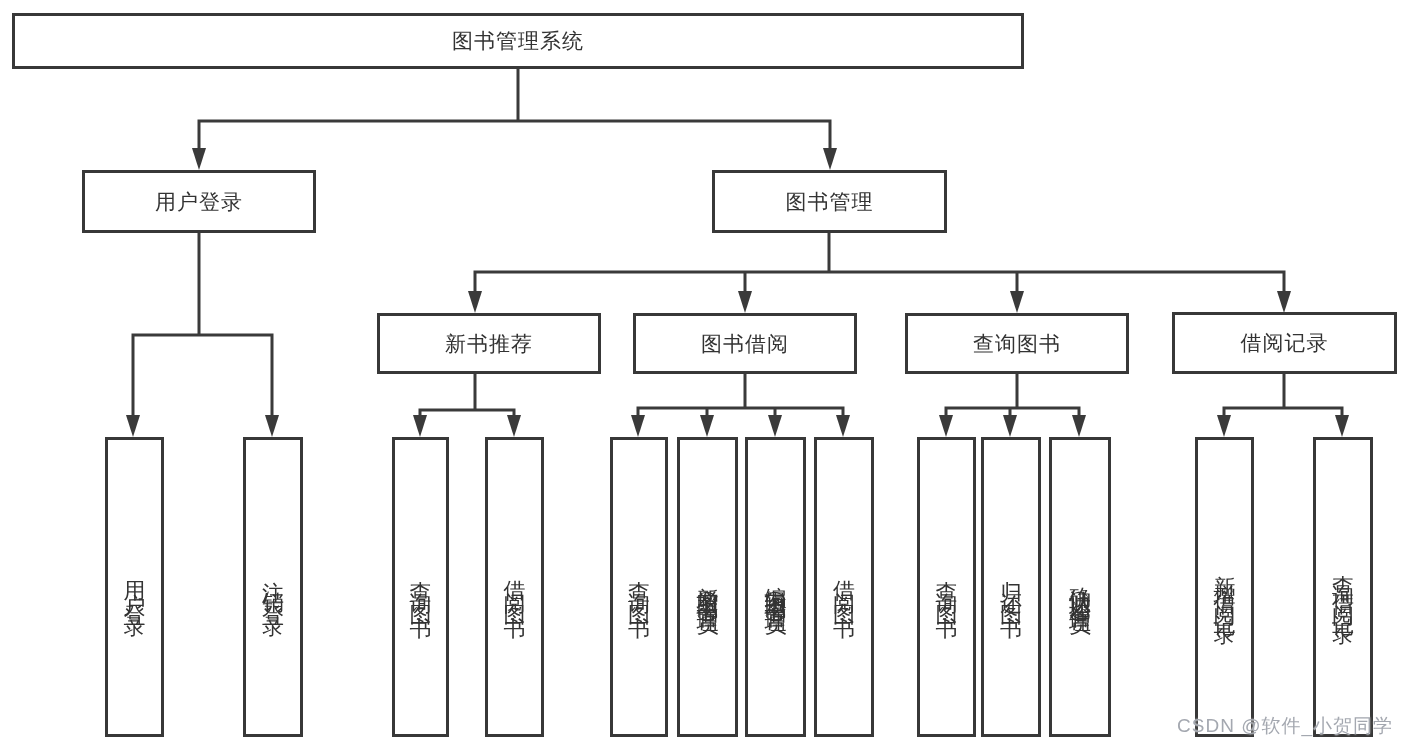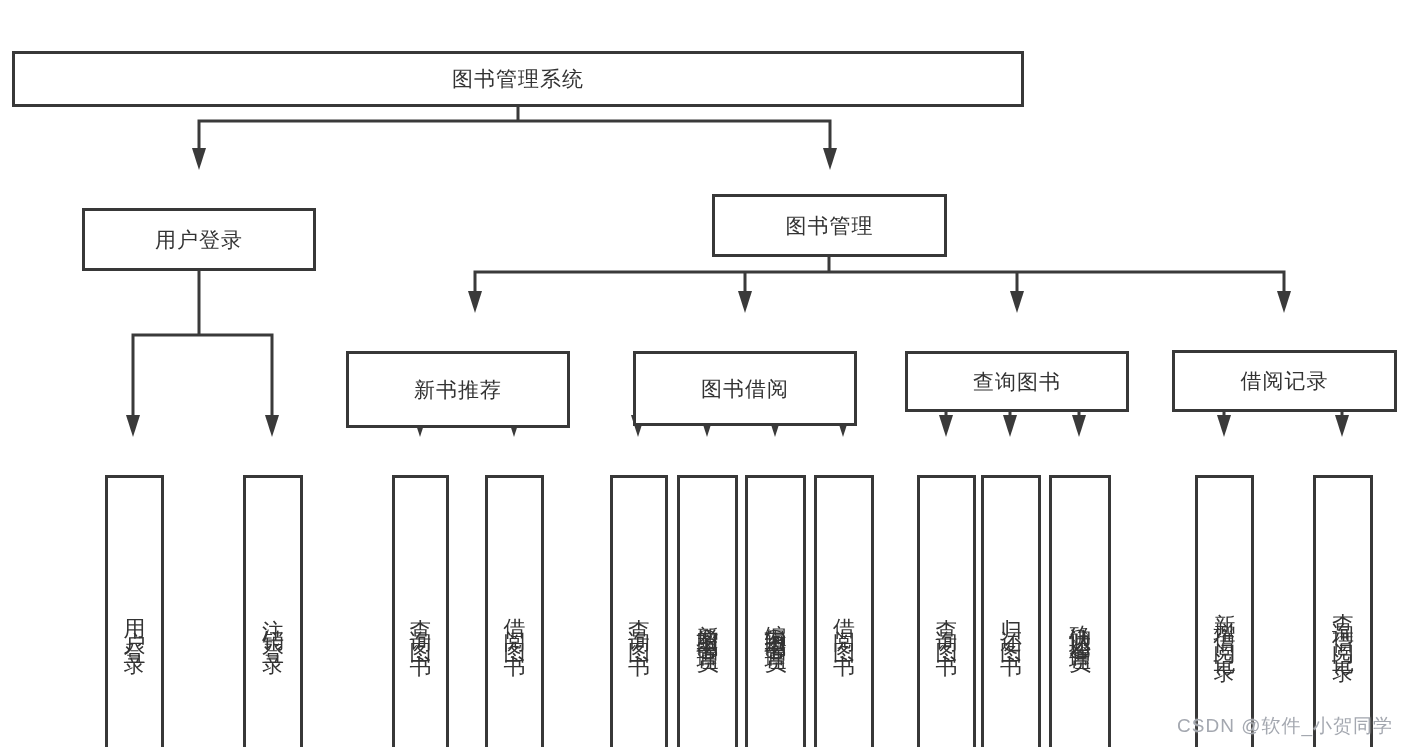--- a/index.html
+++ b/index.html
@@ -5,21 +5,20 @@
   html,body{margin:0;padding:0;background:#ffffff;}
   #stage{
     position:relative;width:1405px;height:747px;background:#ffffff;overflow:hidden;
     font-family:"Liberation Sans","DejaVu Sans",sans-serif;color:#333333;
   }
   #wires{position:absolute;left:0;top:0;width:1405px;height:747px;}
   .node{
     position:absolute;box-sizing:border-box;background:#ffffff;
     border:3px solid #383838;display:flex;align-items:center;justify-content:center;
     color:#333333;
-    margin-top:38px;
   }
   .hbox{font-size:21px;letter-spacing:1px;}
   .vbox{
     writing-mode:vertical-rl;text-orientation:mixed;
     font-size:22px;line-height:1;
   }
   .ls-s{letter-spacing:12px;}
   .ls-m{letter-spacing:10px;}
   .ls-l{letter-spacing:4px;}
   #watermark{
@@ -82,24 +81,24 @@
     <g>
       <path d="M1284 373 V409.5 M1222.5 408 H1343.5 M1224 408 V417 M1342 408 V417"></path>
       <polygon points="1217,415 1231,415 1224,437"></polygon>
       <polygon points="1335,415 1349,415 1342,437"></polygon>
     </g>
   </svg>
 
   <div class="node hbox" style="left:12px;top:13px;width:1012px;height:56px;">图书管理系统</div>
 
   <div class="node hbox" style="left:82px;top:170px;width:234px;height:63px;">用户登录</div>
-  <div class="node hbox" style="left:712px;top:156px;width:235px;height:63px;">图书管理</div>
+  <div class="node hbox" style="left:712px;top:170px;width:235px;height:63px;">图书管理</div>
 
-  <div class="node hbox" style="left:346px;top:313px;width:224px;height:77px;">新书推荐</div>
-  <div class="node hbox" style="left:633px;top:313px;width:224px;height:75px;">图书借阅</div>
+  <div class="node hbox" style="left:377px;top:313px;width:224px;height:61px;">新书推荐</div>
+  <div class="node hbox" style="left:633px;top:313px;width:224px;height:61px;">图书借阅</div>
   <div class="node hbox" style="left:905px;top:313px;width:224px;height:61px;">查询图书</div>
   <div class="node hbox" style="left:1172px;top:312px;width:225px;height:62px;">借阅记录</div>
 
   <div class="node vbox ls-s" style="left:105px;top:437px;width:59px;height:300px;">用户登录</div>
   <div class="node vbox ls-s" style="left:243px;top:437px;width:60px;height:300px;">注销登录</div>
 
   <div class="node vbox ls-s" style="left:392px;top:437px;width:57px;height:300px;">查询图书</div>
   <div class="node vbox ls-s" style="left:485px;top:437px;width:59px;height:300px;">借阅图书</div>
 
   <div class="node vbox ls-s" style="left:610px;top:437px;width:58px;height:300px;">查询图书</div>

